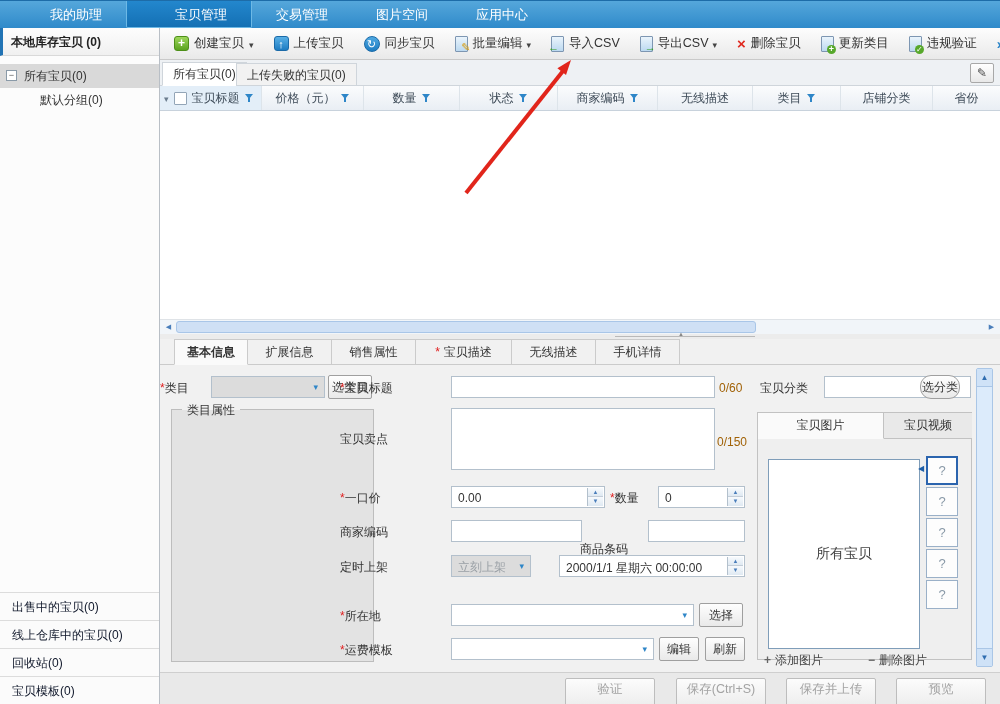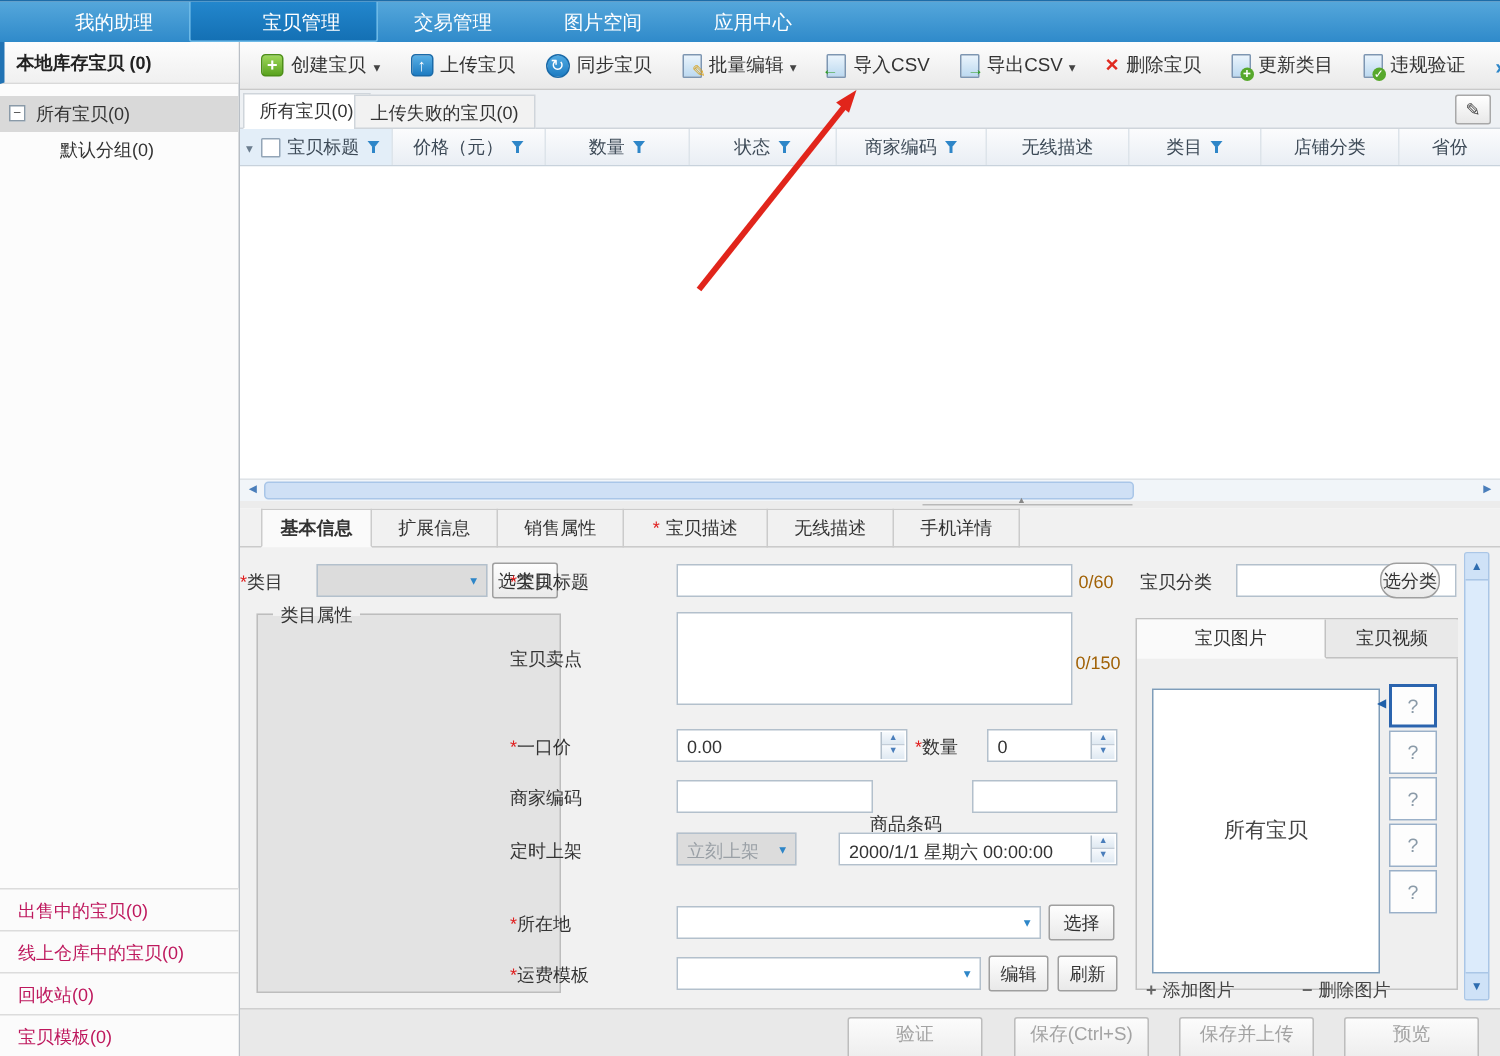--- a/index.html
+++ b/index.html
@@ -25,21 +25,21 @@
   .tree-row { position:relative; height:24px; line-height:24px; }
   .tree-row.selected { background:#d9d9d9; }
   .tree-row .lbl1 { padding-left:24px; }
   .tree-row .lbl2 { padding-left:40px; }
   .tree-toggle { position:absolute; left:6px; top:6px; width:11px; height:11px;
     border:1px solid #8a9aa8; background:#fff; font-size:9px; line-height:8px;
     text-align:center; color:#555; }
   .tree-toggle::before { content:"−"; }
   .sb-bottom { position:absolute; left:0; bottom:0; width:100%; }
   .sb-item { height:28px; line-height:28px; padding-left:12px; border-top:1px solid #dcdcdc;
-    color:#be185d; cursor:pointer; background:#fbfbfb; }
+    color:#0f172a; cursor:pointer; background:#fbfbfb; }
 
   
   #toolbar { position:absolute; left:160px; top:28px; width:840px; height:32px;
     background:linear-gradient(#fdfdfd,#e9e9e9); border-bottom:1px solid #c9c9c9;
     display:flex; align-items:center; gap:20px; padding:0 10px 0 14px; }
   .tb-item { display:flex; align-items:center; gap:5px; font-size:12.5px; color:#333; cursor:pointer; white-space:nowrap; }
   .tb-caret::before { content:"▾"; font-size:9px; color:#444; }
   .tb-caret.low { align-self:flex-end; margin-bottom:1px; margin-left:-1px; }
   .ic { display:inline-block; position:relative; }
   .ic-plus { width:15px; height:15px; border-radius:3px; background:linear-gradient(#9ed75b,#5aa31f);

